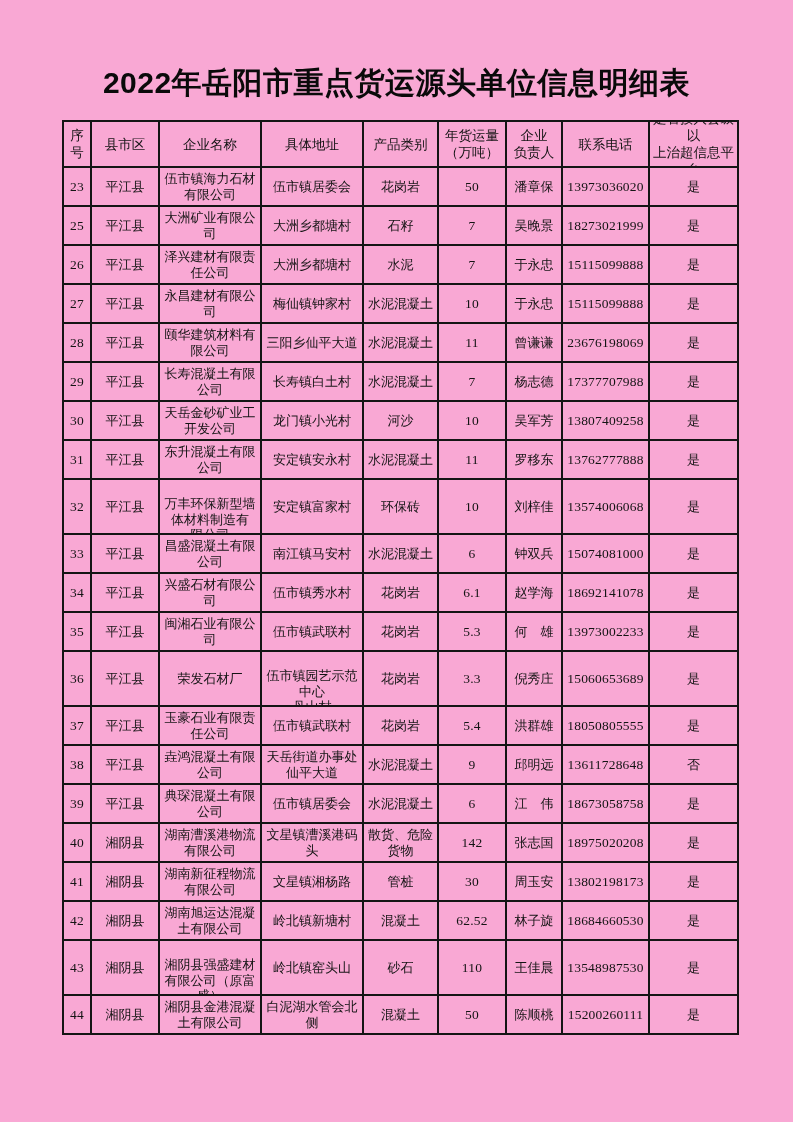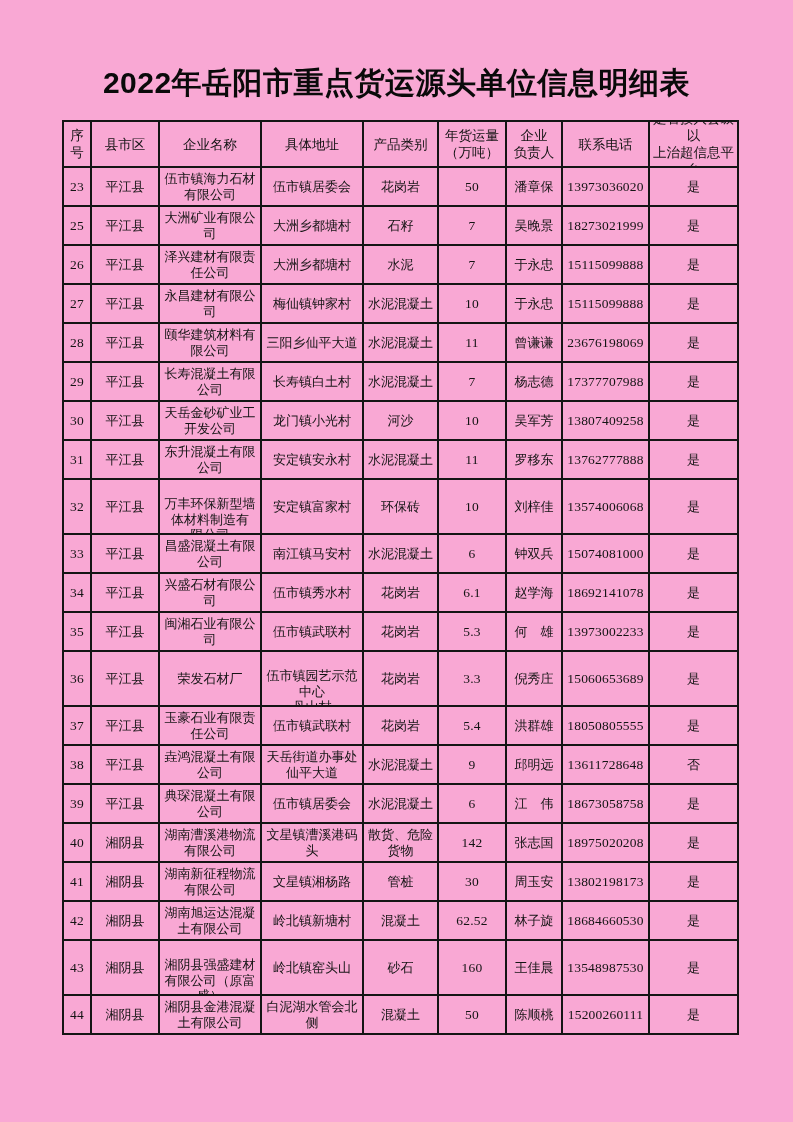--- a/index.html
+++ b/index.html
@@ -697,21 +697,21 @@
 有限公司（原富
 盛）</div>
           </td>
           <td>
             <div class="cell">岭北镇窑头山</div>
           </td>
           <td>
             <div class="cell">砂石</div>
           </td>
           <td>
-            <div class="cell num">160</div>
+            <div class="cell num">110</div>
           </td>
           <td>
             <div class="cell">王佳晨</div>
           </td>
           <td>
             <div class="cell num">13548987530</div>
           </td>
           <td>
             <div class="cell">是</div>
           </td>

